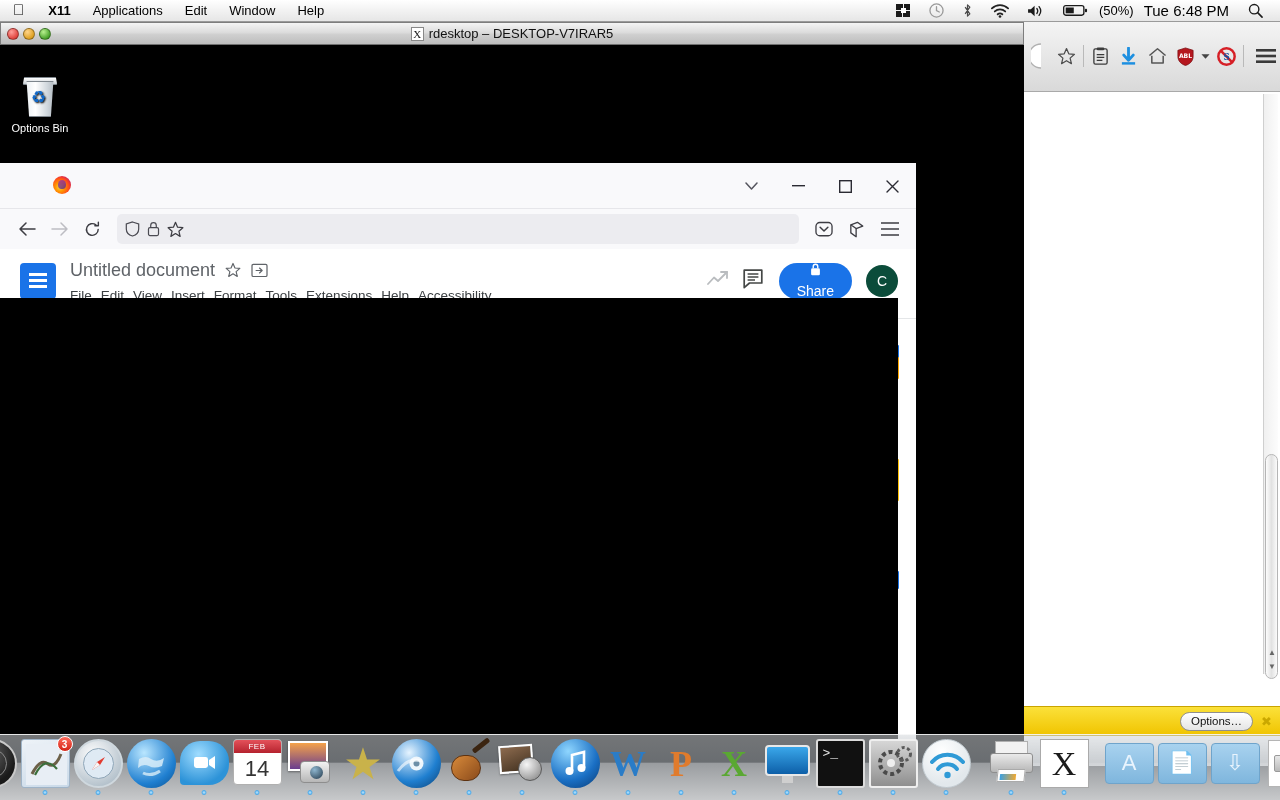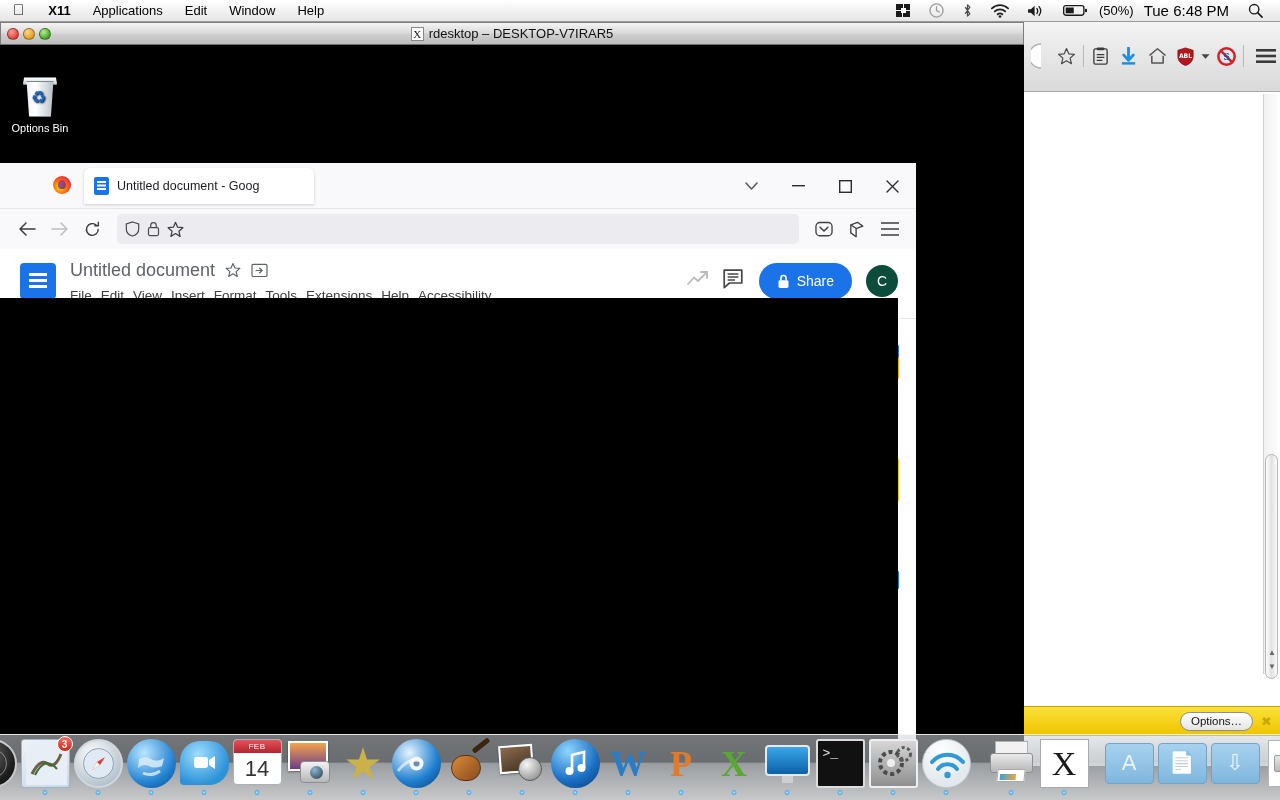--- a/index.html
+++ b/index.html
@@ -125,21 +125,21 @@
     box-shadow:0 6px 0 #fff, 0 12px 0 #fff;}
   #gdocs-left { flex:1; padding-left:8px; }
   #doc-title-row { display:flex; align-items:center; gap:10px; height:26px; }
   #doc-title { font-size:18px; color:#5f6368; font-weight:400; }
   .titleicon { color:#5f6368; font-size:14px; display:flex; align-items:center;}
   #doc-menus { display:flex; gap:0px; margin-top:3px; }
   #doc-menus .m { font-size:13.5px; color:#3c4043; padding:2px 9px 2px 0; }
   #gdocs-right { display:flex; align-items:center; gap:14px; padding:6px 18px 0 0; }
   #share-btn {
     background:#1a73e8; color:#fff; border-radius:18px; height:36px; padding:0 18px;
-    display:flex; align-items:center; gap:7px; font-size:14px; font-weight:500;
+    display:flex; align-items:center; gap:7px; font-size:14px; font-weight:500;flex-direction:column;
   }
   #avatar {
     width:32px;height:32px;border-radius:50%;background:#0b4c3a;color:#fff;
     display:flex;align-items:center;justify-content:center;font-size:14px;font-weight:500;
   }
   #gdocs-sep { position:absolute; left:0; right:0; bottom:0; height:1px; background:#e4e6e8; }
 
   
   #doc-black { position:absolute; left:0; top:180px; width:898px; height:423px; background:#000; }
   #ff-scrollmarks { position:absolute; right:16px; top:182px; width:8px; height:421px; }
@@ -371,24 +371,20 @@
           <div class="bin-body"></div>
           <div class="recy">♻</div>
         </div>
         <div>Options Bin</div>
       </div>
 
       <div id="ffwin">
 
         <div id="ff-tabstrip">
           <div class="ff-logo"></div>
-          <div id="ff-tab">
-            <div class="gdoc-fav"></div>
-            <div class="label">Untitled document - Goog</div>
-          </div>
           <div class="winctl">
             <div class="wb">
               <svg width="13" height="9" viewBox="0 0 13 9">
                   <path d="M1 1 L6.5 7 L12 1" stroke="#55555e" stroke-width="1.5" fill="none" stroke-linecap="round" stroke-linejoin="round"></path>
                 </svg>
             </div>
             <div class="wb" style="width:48px">
               <svg width="13" height="2" viewBox="0 0 13 2">
                   <rect width="13" height="1.4" fill="#2b2b33"></rect>
                 </svg>

